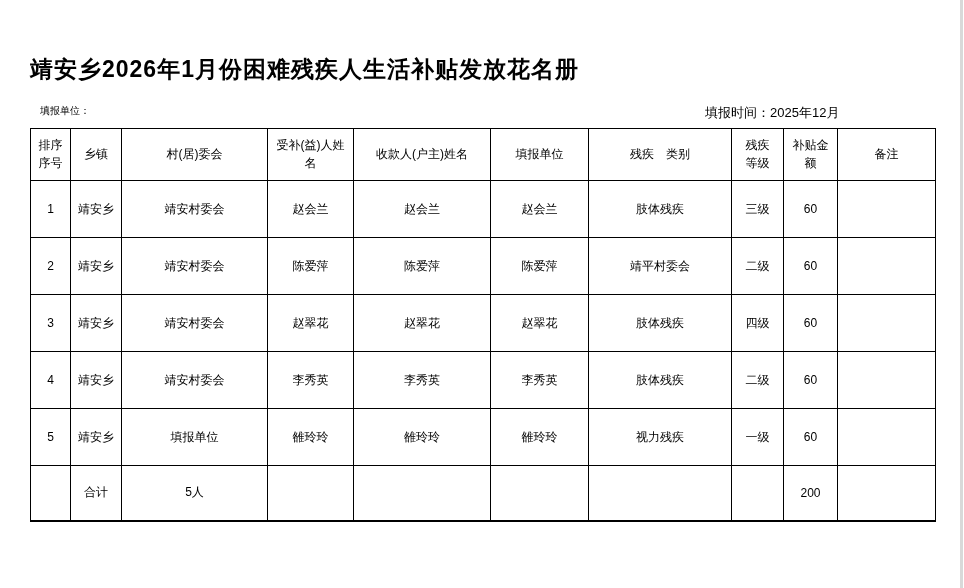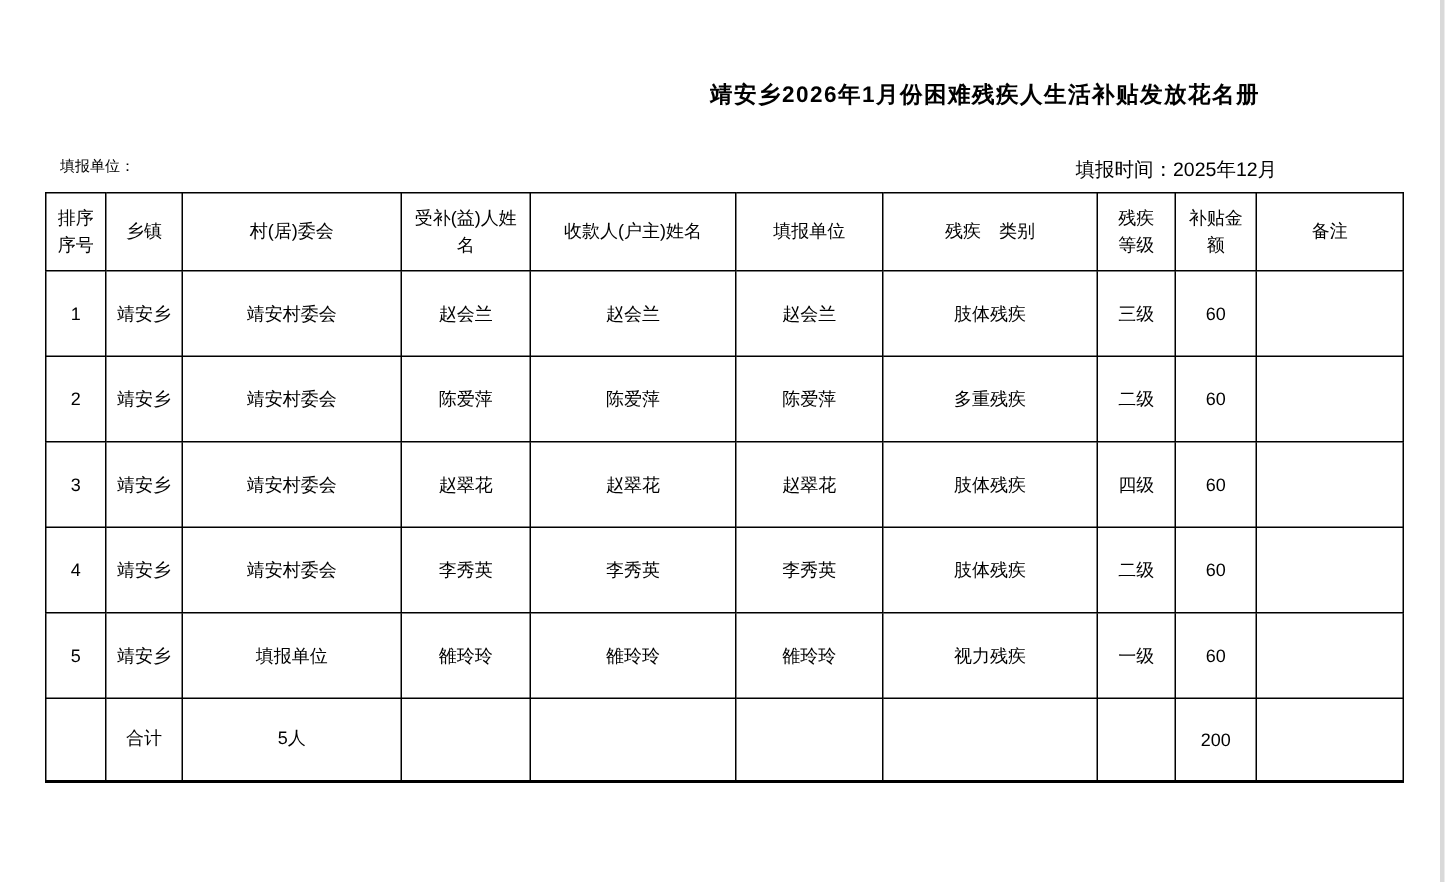--- a/index.html
+++ b/index.html
@@ -11,40 +11,39 @@
     color: #000;
   }
   .page {
     position: relative;
     width: 964px; height: 588px;
     background: #ffffff;
   }
   .doc-title {
     position: absolute;
     top: 54px; left: 30px; width: 810px;
-    text-align: right;
-    font-size: 15px;
+    text-align: left;
+    font-size: 23px;
     font-weight: bold;
     letter-spacing: 1px;
     white-space: nowrap;
   }
   .meta-unit {
     position: absolute;
     top: 104px; left: 40px;
     font-size: 10px;
     white-space: nowrap;
   }
   .meta-time {
     position: absolute;
     top: 104px; left: 705px;
     width: 218px;
     overflow: hidden;
     font-size: 13px;
     white-space: nowrap;
-    margin-left: 12px;
   }
   table.roster {
     position: absolute;
     top: 128px; left: 30px;
     width: 905px;
     border-collapse: collapse;
     table-layout: fixed;
     border: 1px solid #000;
     border-bottom-width: 2px;
   }
@@ -127,21 +126,21 @@
           <td>60</td>
           <td></td>
         </tr>
         <tr>
           <td>2</td>
           <td>靖安乡</td>
           <td>靖安村委会</td>
           <td>陈爱萍</td>
           <td>陈爱萍</td>
           <td>陈爱萍</td>
-          <td>多重残疾</td>
+          <td>靖平村委会</td>
           <td>二级</td>
           <td>60</td>
           <td></td>
         </tr>
         <tr>
           <td>3</td>
           <td>靖安乡</td>
           <td>靖安村委会</td>
           <td>赵翠花</td>
           <td>赵翠花</td>

